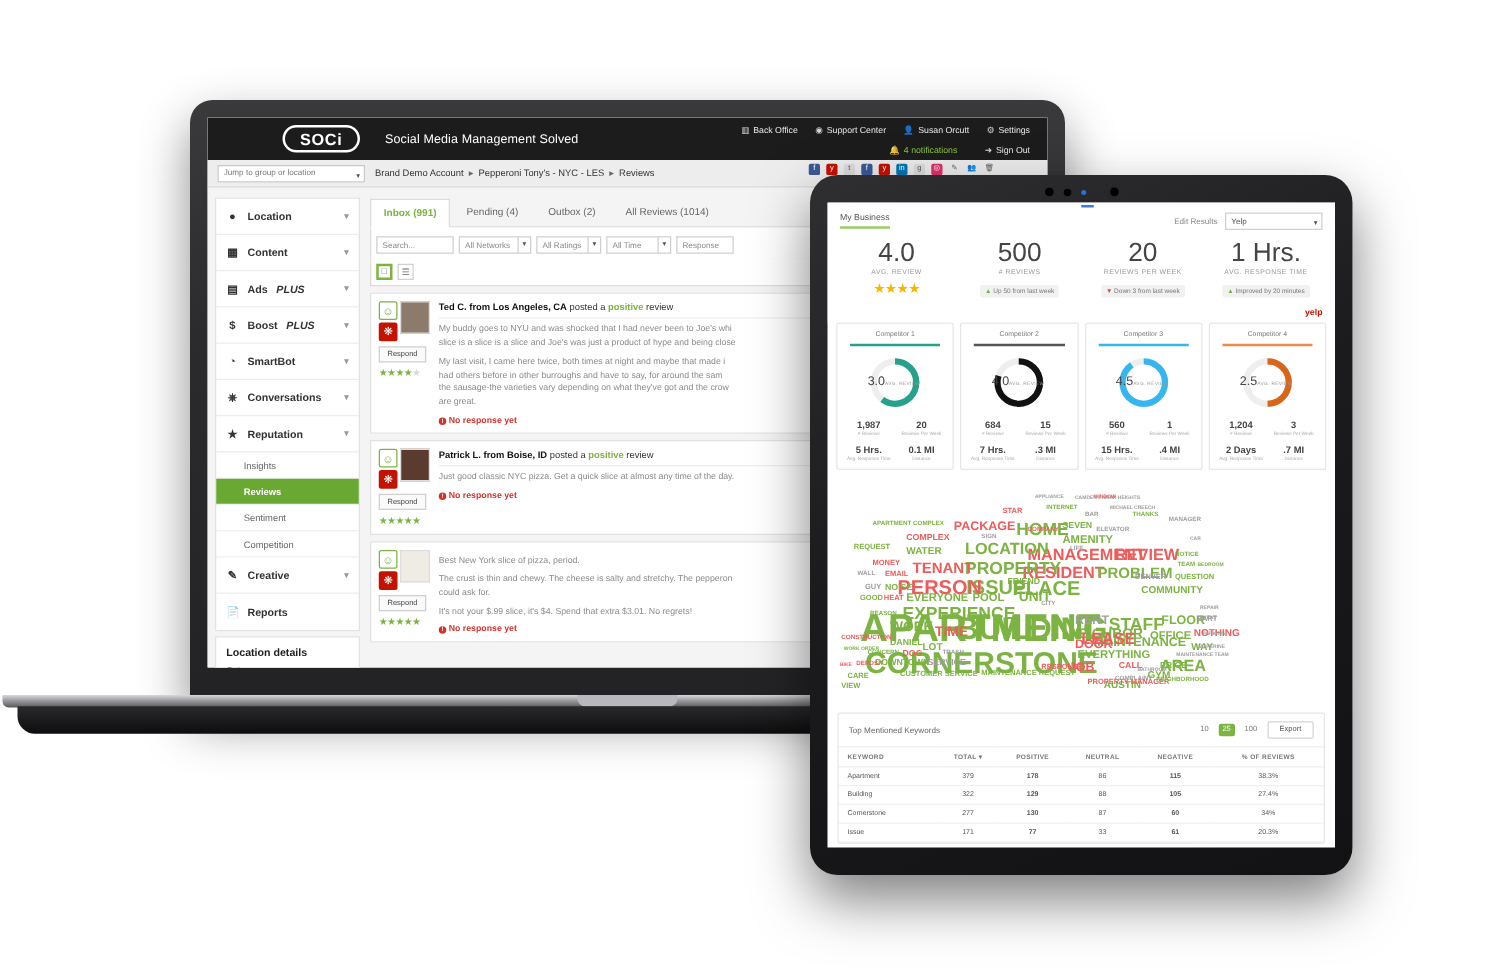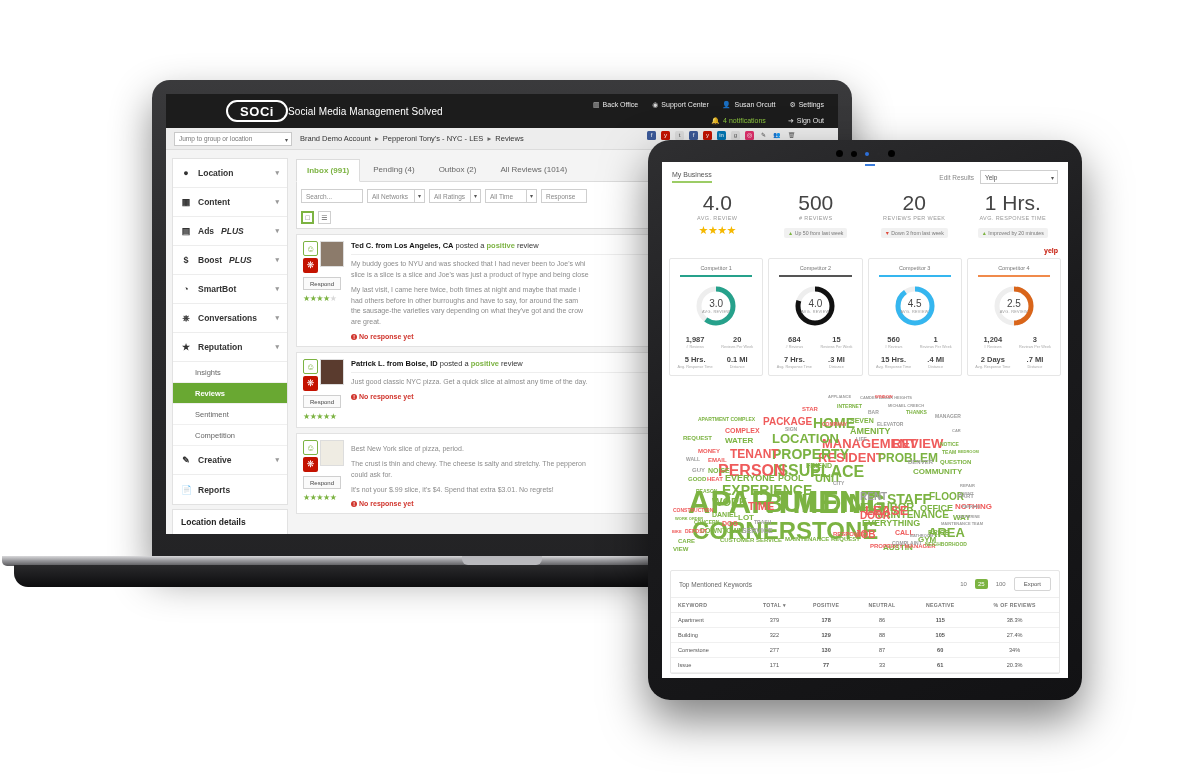--- a/index.html
+++ b/index.html
@@ -31,21 +31,21 @@
     border-radius:0 0 5px 5px;}
   #laptop-foot .f2{position:absolute;left:12px;top:9px;width:976px;height:22px;
     background:linear-gradient(180deg,#2a2a2c 0%, #18181a 60%, #0d0d0e 100%);
     border-radius:0 0 14px 14px;}
   #laptop-foot .notch{position:absolute;left:460px;top:0;width:80px;height:9px;
     background:#b9b9bd;border-radius:0 0 6px 6px;}
 
   
   .topbar {
     height:34px; background:#1c1c1c; position:relative;
-    display:flex; align-items:center; padding-left:44px;
+    display:flex; align-items:center; padding-left:64px;
   }
   .logo-box {
     position:absolute; left:60px; top:6px; width:62px; height:22px;
     border:2px solid #fff; border-radius:11px;
     display:flex; align-items:center; justify-content:center;
   }
   .logo-box span{ color:#fff; font-weight:bold; font-size:13px; letter-spacing:.5px;}
   .tagline { color:#fff; font-size:10px; margin-left:78px; letter-spacing:.1px;}
   .topnav { position:absolute; right:14px; top:4px; text-align:left; }
   .topnav-row { display:flex; gap:14px; align-items:center; height:13px;}
@@ -157,22 +157,22 @@
          background:#f1f1f1; border-radius:2px; color:#777;}
   .pill .up{ color:#7cb342;} .pill .dn{ color:#e04b3c;}
   .yelpmark{ text-align:right; padding:0 10px 4px 0; font-size:7px; color:#c41200; font-weight:bold;}
 
   .comps{ display:flex; gap:5px; padding:0 7px 8px 7px; }
   .comp{ flex:1; background:#fff; border:1px solid #e6e6e6; border-radius:2px; padding:6px 4px;}
   .comp .ct{ font-size:5.5px; color:#777; text-align:center; padding-bottom:4px;
              border-bottom:2px solid #ccc; margin:0 6px 7px 6px;}
   .donut{ width:44px;height:44px;margin:0 auto; position:relative;}
   .donut svg{ display:block; }
-  .donut .dv{ position:absolute; inset:0; display:flex;flex-direction:column;
-              align-items:center;justify-content:center;}
+  .donut .dv{ position:absolute; inset:0; display:flex;flex-direction:row;
+              align-items:center;justify-content:flex-start;}
   .donut .dnum{ font-size:10px; color:#444; line-height:1;}
   .donut .dlbl{ font-size:3.8px; color:#999; letter-spacing:.3px; margin-top:1px;}
   .cstats{ display:flex; margin-top:7px;}
   .cstat{ flex:1; text-align:center;}
   .cstat .v{ font-size:7.5px; color:#444; font-weight:bold;}
   .cstat .l{ font-size:3.8px; color:#aaa; margin-top:1px;}
   .cstats.row2{ margin-top:6px;}
 
   
   .cloud{ position:relative; height:180px; margin:0 8px; overflow:hidden;}

